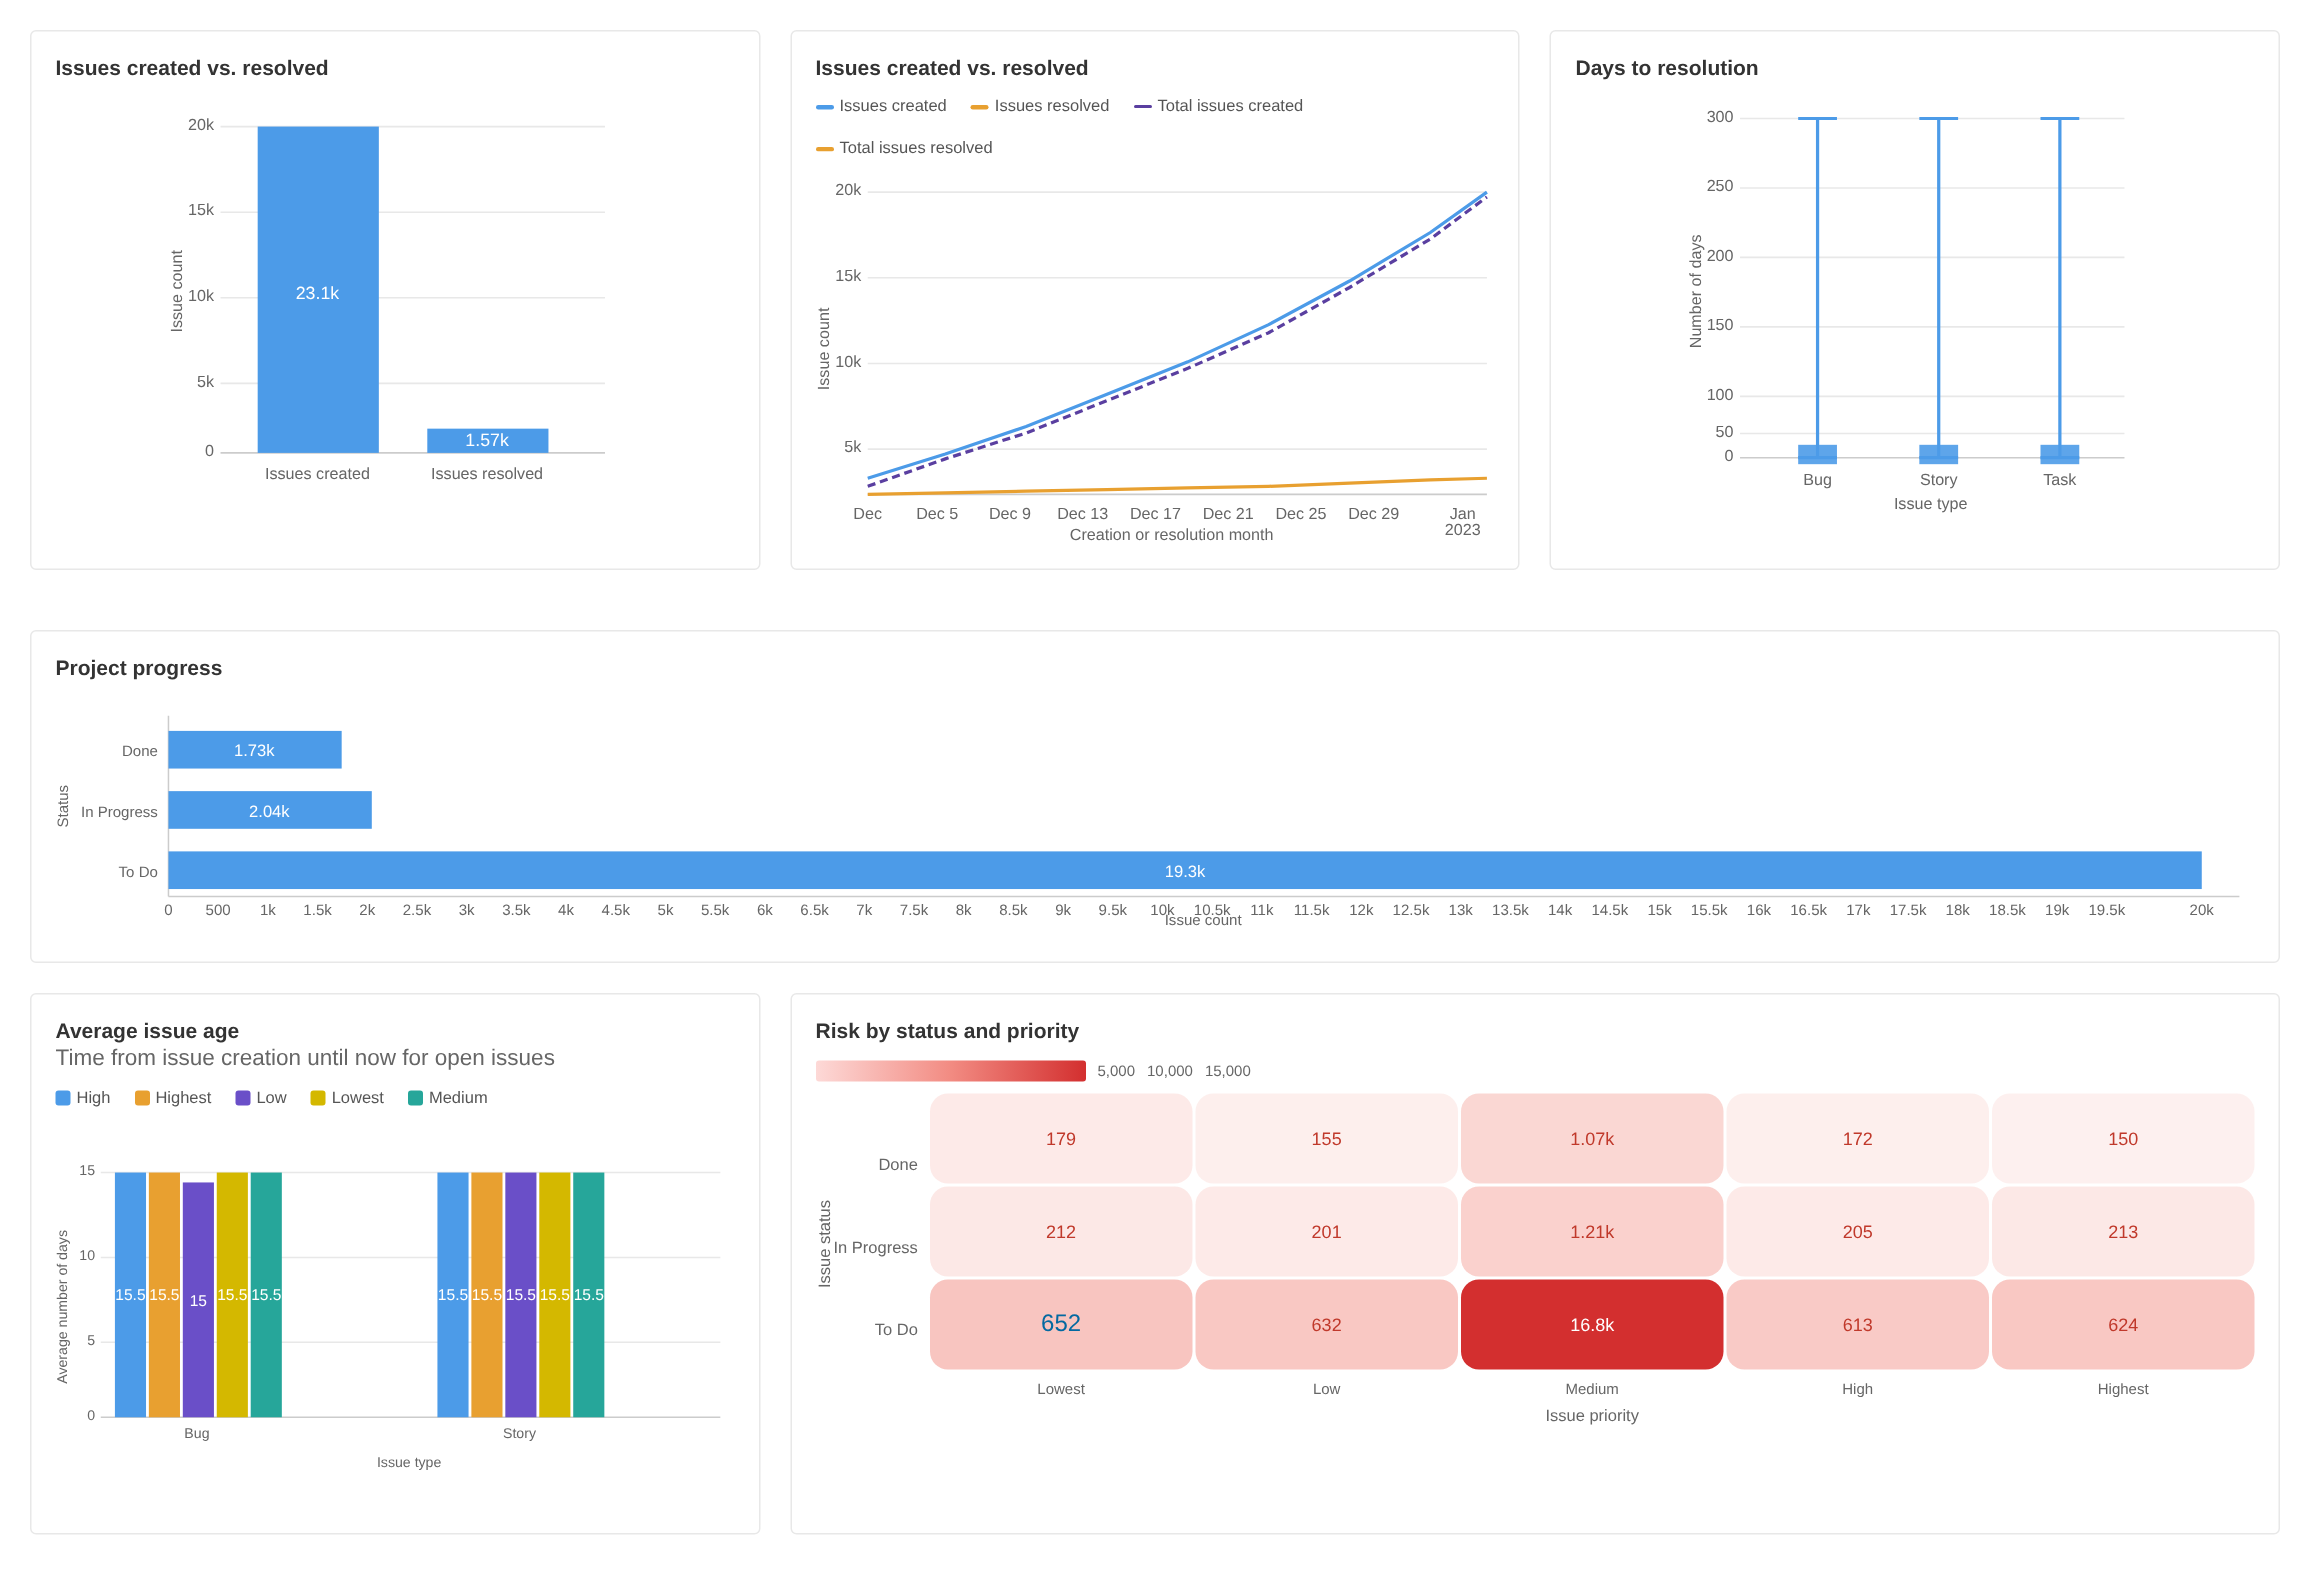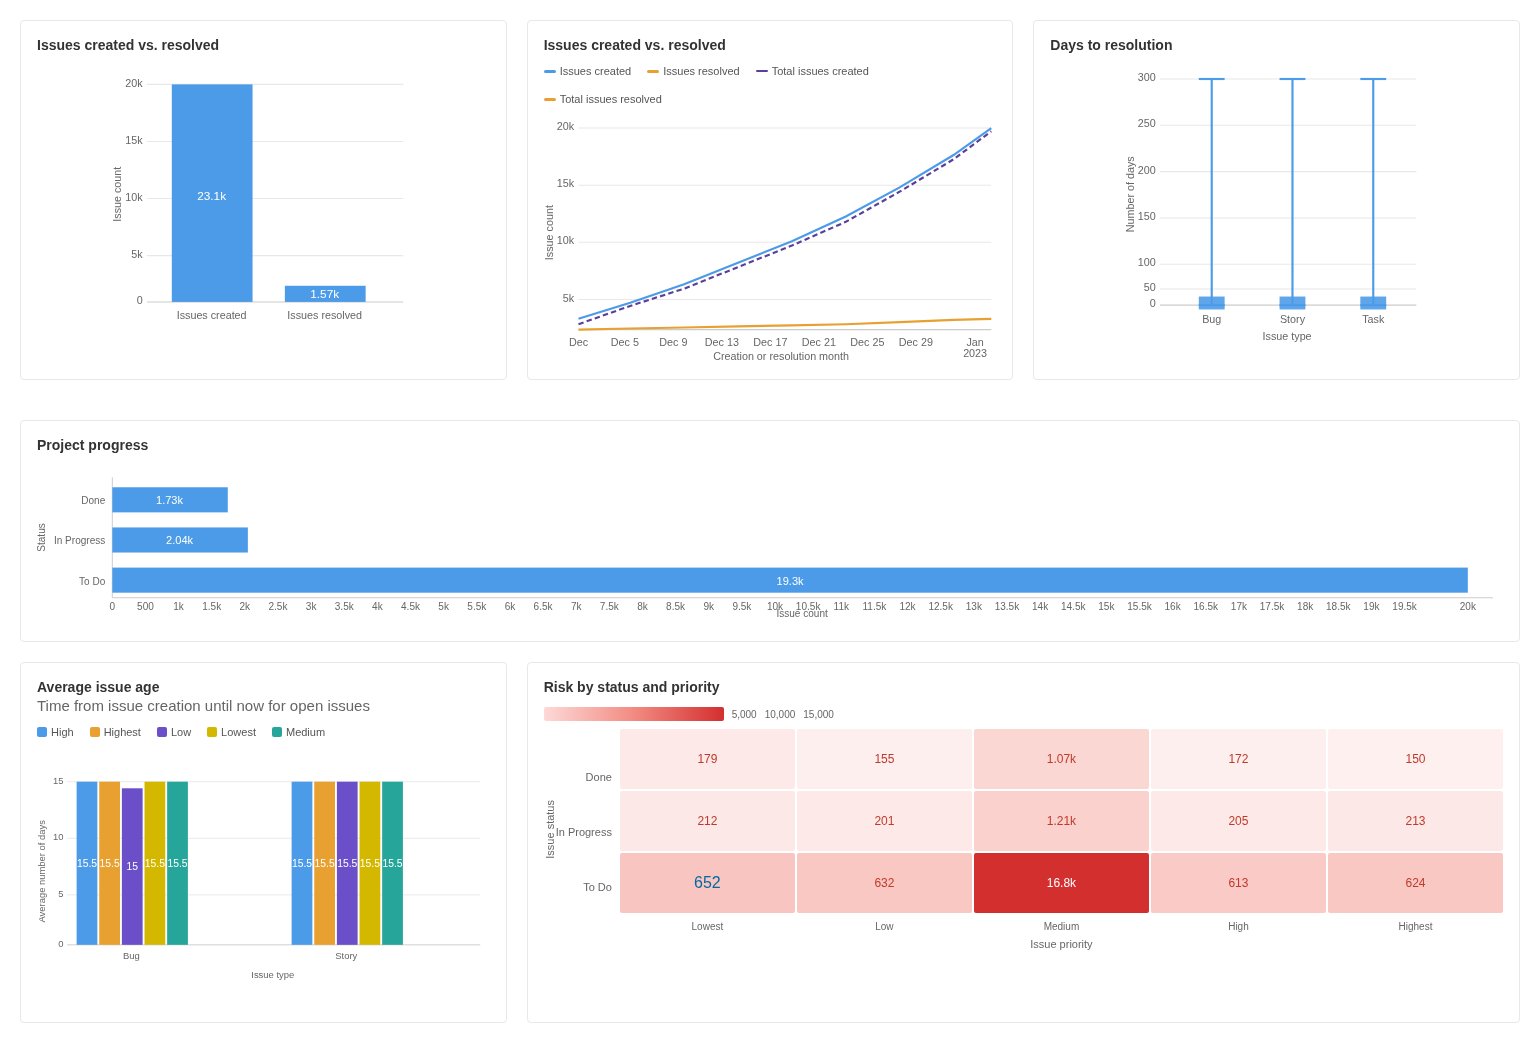--- a/index.html
+++ b/index.html
@@ -28,21 +28,21 @@
     .bar-blue { fill: #4c9be8; }
     .grid-line { stroke: #e8e8e8; stroke-width: 1; }
     .axis-line { stroke: #ccc; stroke-width: 1; }
 
     
     .legend { display: flex; gap: 16px; flex-wrap: wrap; margin-bottom: 8px; font-size: 11px; color: #555; }
     .legend-item { display: flex; align-items: center; gap: 4px; }
     .legend-dot { width: 12px; height: 3px; border-radius: 2px; }
     .legend-sq { width: 10px; height: 10px; border-radius: 2px; }
     .heatmap-grid { display: grid; grid-template-columns: repeat(5, 1fr); gap: 2px; margin-bottom: 4px; }
-    .heatmap-cell { height: 60px; display: flex; align-items: center; justify-content: center; font-size: 12px; border-radius: 2px; }
+    .heatmap-cell { height: 60px; display: flex; align-items: center; justify-content: center; font-size: 12px; border-radius: 12px; }
     .heatmap-col-labels { display: grid; grid-template-columns: repeat(5, 1fr); gap: 2px; }
     .heatmap-col-label { text-align: center; font-size: 10px; color: #666; padding-top: 4px; }
     .axis-title { font-size: 11px; color: #666; text-align: center; margin-top: 6px; }
     .y-axis-title { writing-mode: vertical-rl; transform: rotate(180deg); font-size: 11px; color: #666; text-align: center; }
 
     .colorbar-container { display: flex; align-items: center; justify-content: flex-start; gap: 8px; margin-bottom: 8px; font-size: 10px; color: #666; }
     .colorbar { width: 180px; height: 14px; background: linear-gradient(to right, #fdd9d7, #f28b82, #d32f2f); border-radius: 2px; }
 
     .risk-chart-outer { display: flex; }
     .risk-y-labels { display: flex; flex-direction: column; justify-content: space-around; padding: 20px 8px 36px 0; }

